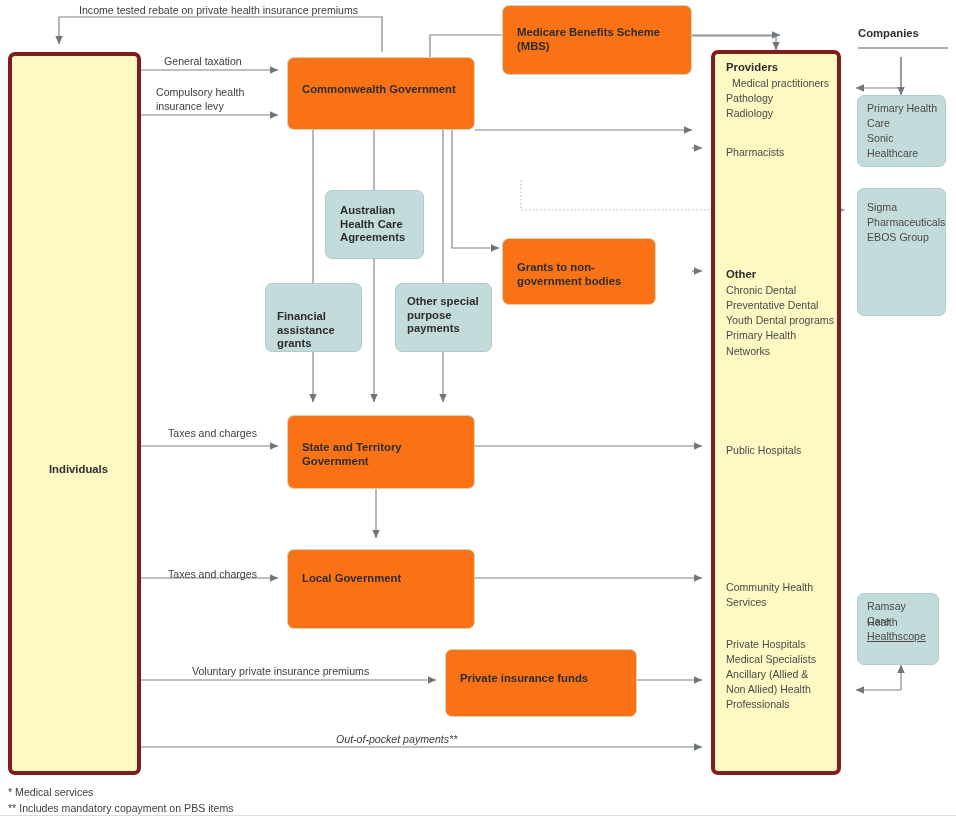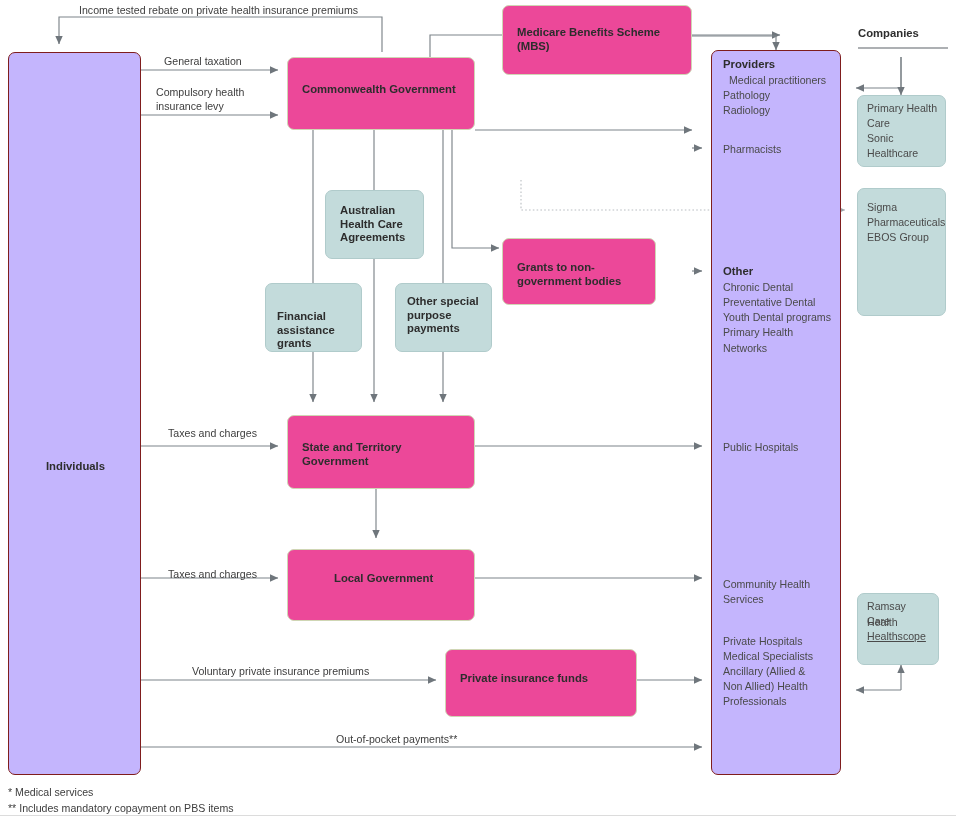--- a/index.html
+++ b/index.html
@@ -1,22 +1,22 @@
 <!DOCTYPE html>
 <html><head>
 <meta charset="utf-8">
 <style>
   html,body{margin:0;padding:0;background:#ffffff;}
   body{font-family:"Liberation Sans", sans-serif;}
   #stage{position:relative;width:956px;height:816px;overflow:hidden;background:#fff;}
   #svg-layer{position:absolute;left:0;top:0;width:956px;height:816px;}
   .box{position:absolute;box-sizing:border-box;border-radius:7px;}
-  .green{background:#ec4899;border:1px solid #cfd6b4;}
+  .green{background:#f97316;border:1px solid #cfd6b4;}
   .teal{background:#c3dbdb;border:1px solid #b0cbcb;}
-  .lav{background:#c4b5fd;border:1px solid #7f1d1d;}
+  .lav{background:#fef9c3;border:4px solid #7f1d1d;}
   .btitle{font-weight:bold;color:#2d2d2d;font-size:11.3px;line-height:13.5px;}
   .blabel{color:#4a4a4a;font-size:10.6px;line-height:15.5px;}
   .edge-label{position:absolute;color:#3d3d3d;font-size:10.6px;line-height:14.5px;white-space:nowrap;}
   .note{position:absolute;color:#3d3d3d;font-size:10.6px;line-height:15px;white-space:nowrap;}
   .col-head{position:absolute;font-weight:bold;color:#2d2d2d;font-size:11.3px;}
   .pad{padding:12px 14px 0 14px;}
   .bottom-rule{position:absolute;left:0;top:815px;width:956px;height:1px;background:#dcdcdc;}
 </style>
 </head>
 <body>
@@ -128,21 +128,21 @@
   <div class="box teal" style="left:395px;top:283px;width:97px;height:69px;">
     <div class="btitle" style="padding:11px 0 0 11px;">Other special</div>
     <div class="btitle" style="padding:0 0 0 11px;">purpose</div>
     <div class="btitle" style="padding:0 0 0 11px;">payments</div>
   </div>
 
   <div class="box green" style="left:287px;top:415px;width:188px;height:74px;">
     <div class="btitle pad" style="padding-top:25px;">State and Territory Government</div>
   </div>
 
-  <div class="box green" style="left:287px;top:549px;width:188px;height:72px;padding-left:32px;">
+  <div class="box green" style="left:287px;top:549px;width:188px;height:80px;">
     <div class="btitle pad" style="padding-top:22px;">Local Government</div>
   </div>
 
   <div class="box green" style="left:445px;top:649px;width:192px;height:68px;">
     <div class="btitle pad" style="padding-top:22px;">Private insurance funds</div>
   </div>
 
   <div class="box lav" style="left:711px;top:50px;width:130px;height:725px;">
     <div class="btitle" style="position:absolute;left:11px;top:7px;">Providers</div>
     <div class="blabel" style="position:absolute;left:17px;top:22px;">Medical practitioners</div>
@@ -185,19 +185,19 @@
     <div class="blabel" style="position:absolute;left:9px;top:35px;text-decoration:underline;">Healthscope</div>
   </div>
 
   <div class="edge-label" style="left:79px;top:3px;">Income tested rebate on private health insurance premiums</div>
   <div class="edge-label" style="left:164px;top:54px;">General taxation</div>
   <div class="edge-label" style="left:156px;top:85px;">Compulsory health</div>
   <div class="edge-label" style="left:156px;top:99px;">insurance levy</div>
   <div class="edge-label" style="left:168px;top:426px;">Taxes and charges</div>
   <div class="edge-label" style="left:168px;top:567px;">Taxes and charges</div>
   <div class="edge-label" style="left:192px;top:664px;">Voluntary private insurance premiums</div>
-  <div class="edge-label" style="left:336px;top:732px;">Out-of-pocket payments**</div>
+  <div class="edge-label" style="left:336px;top:732px;font-style:italic;">Out-of-pocket payments**</div>
 
   <div class="note" style="left:8px;top:785px;">* Medical services</div>
   <div class="note" style="left:8px;top:801px;">** Includes mandatory copayment on PBS items</div>
 
   <div class="bottom-rule"></div>
 </div>
 
 </body></html>

